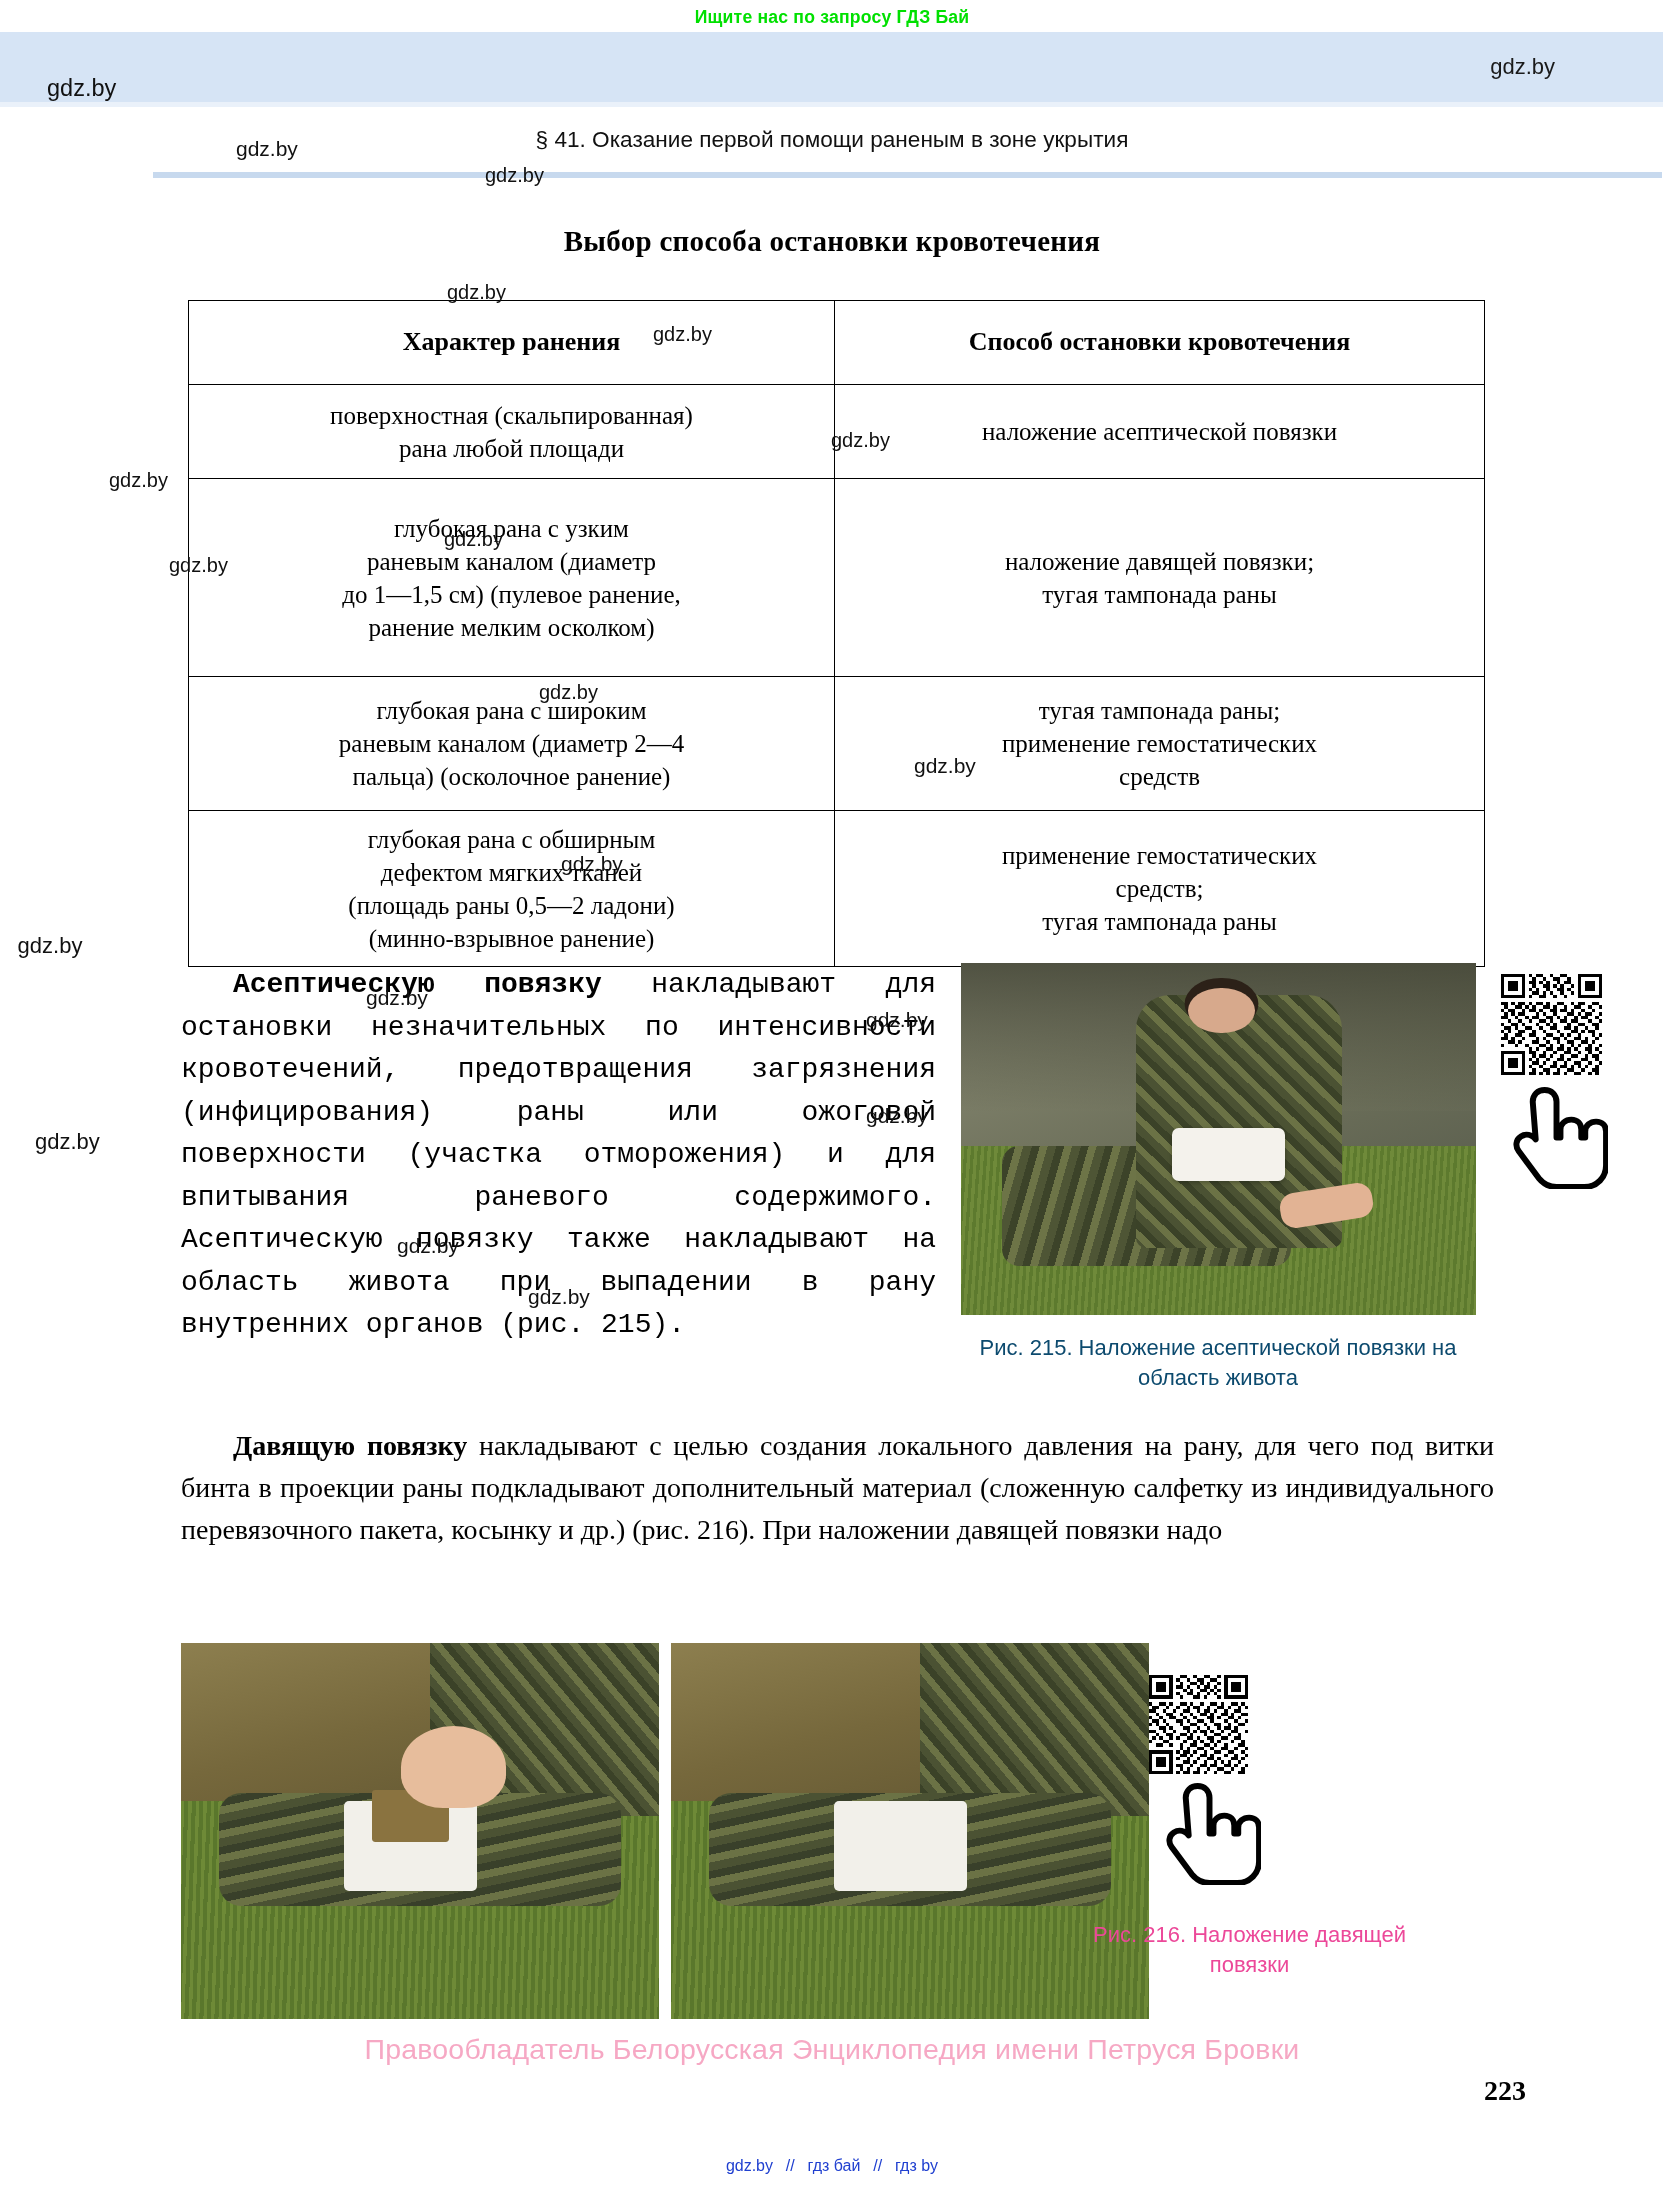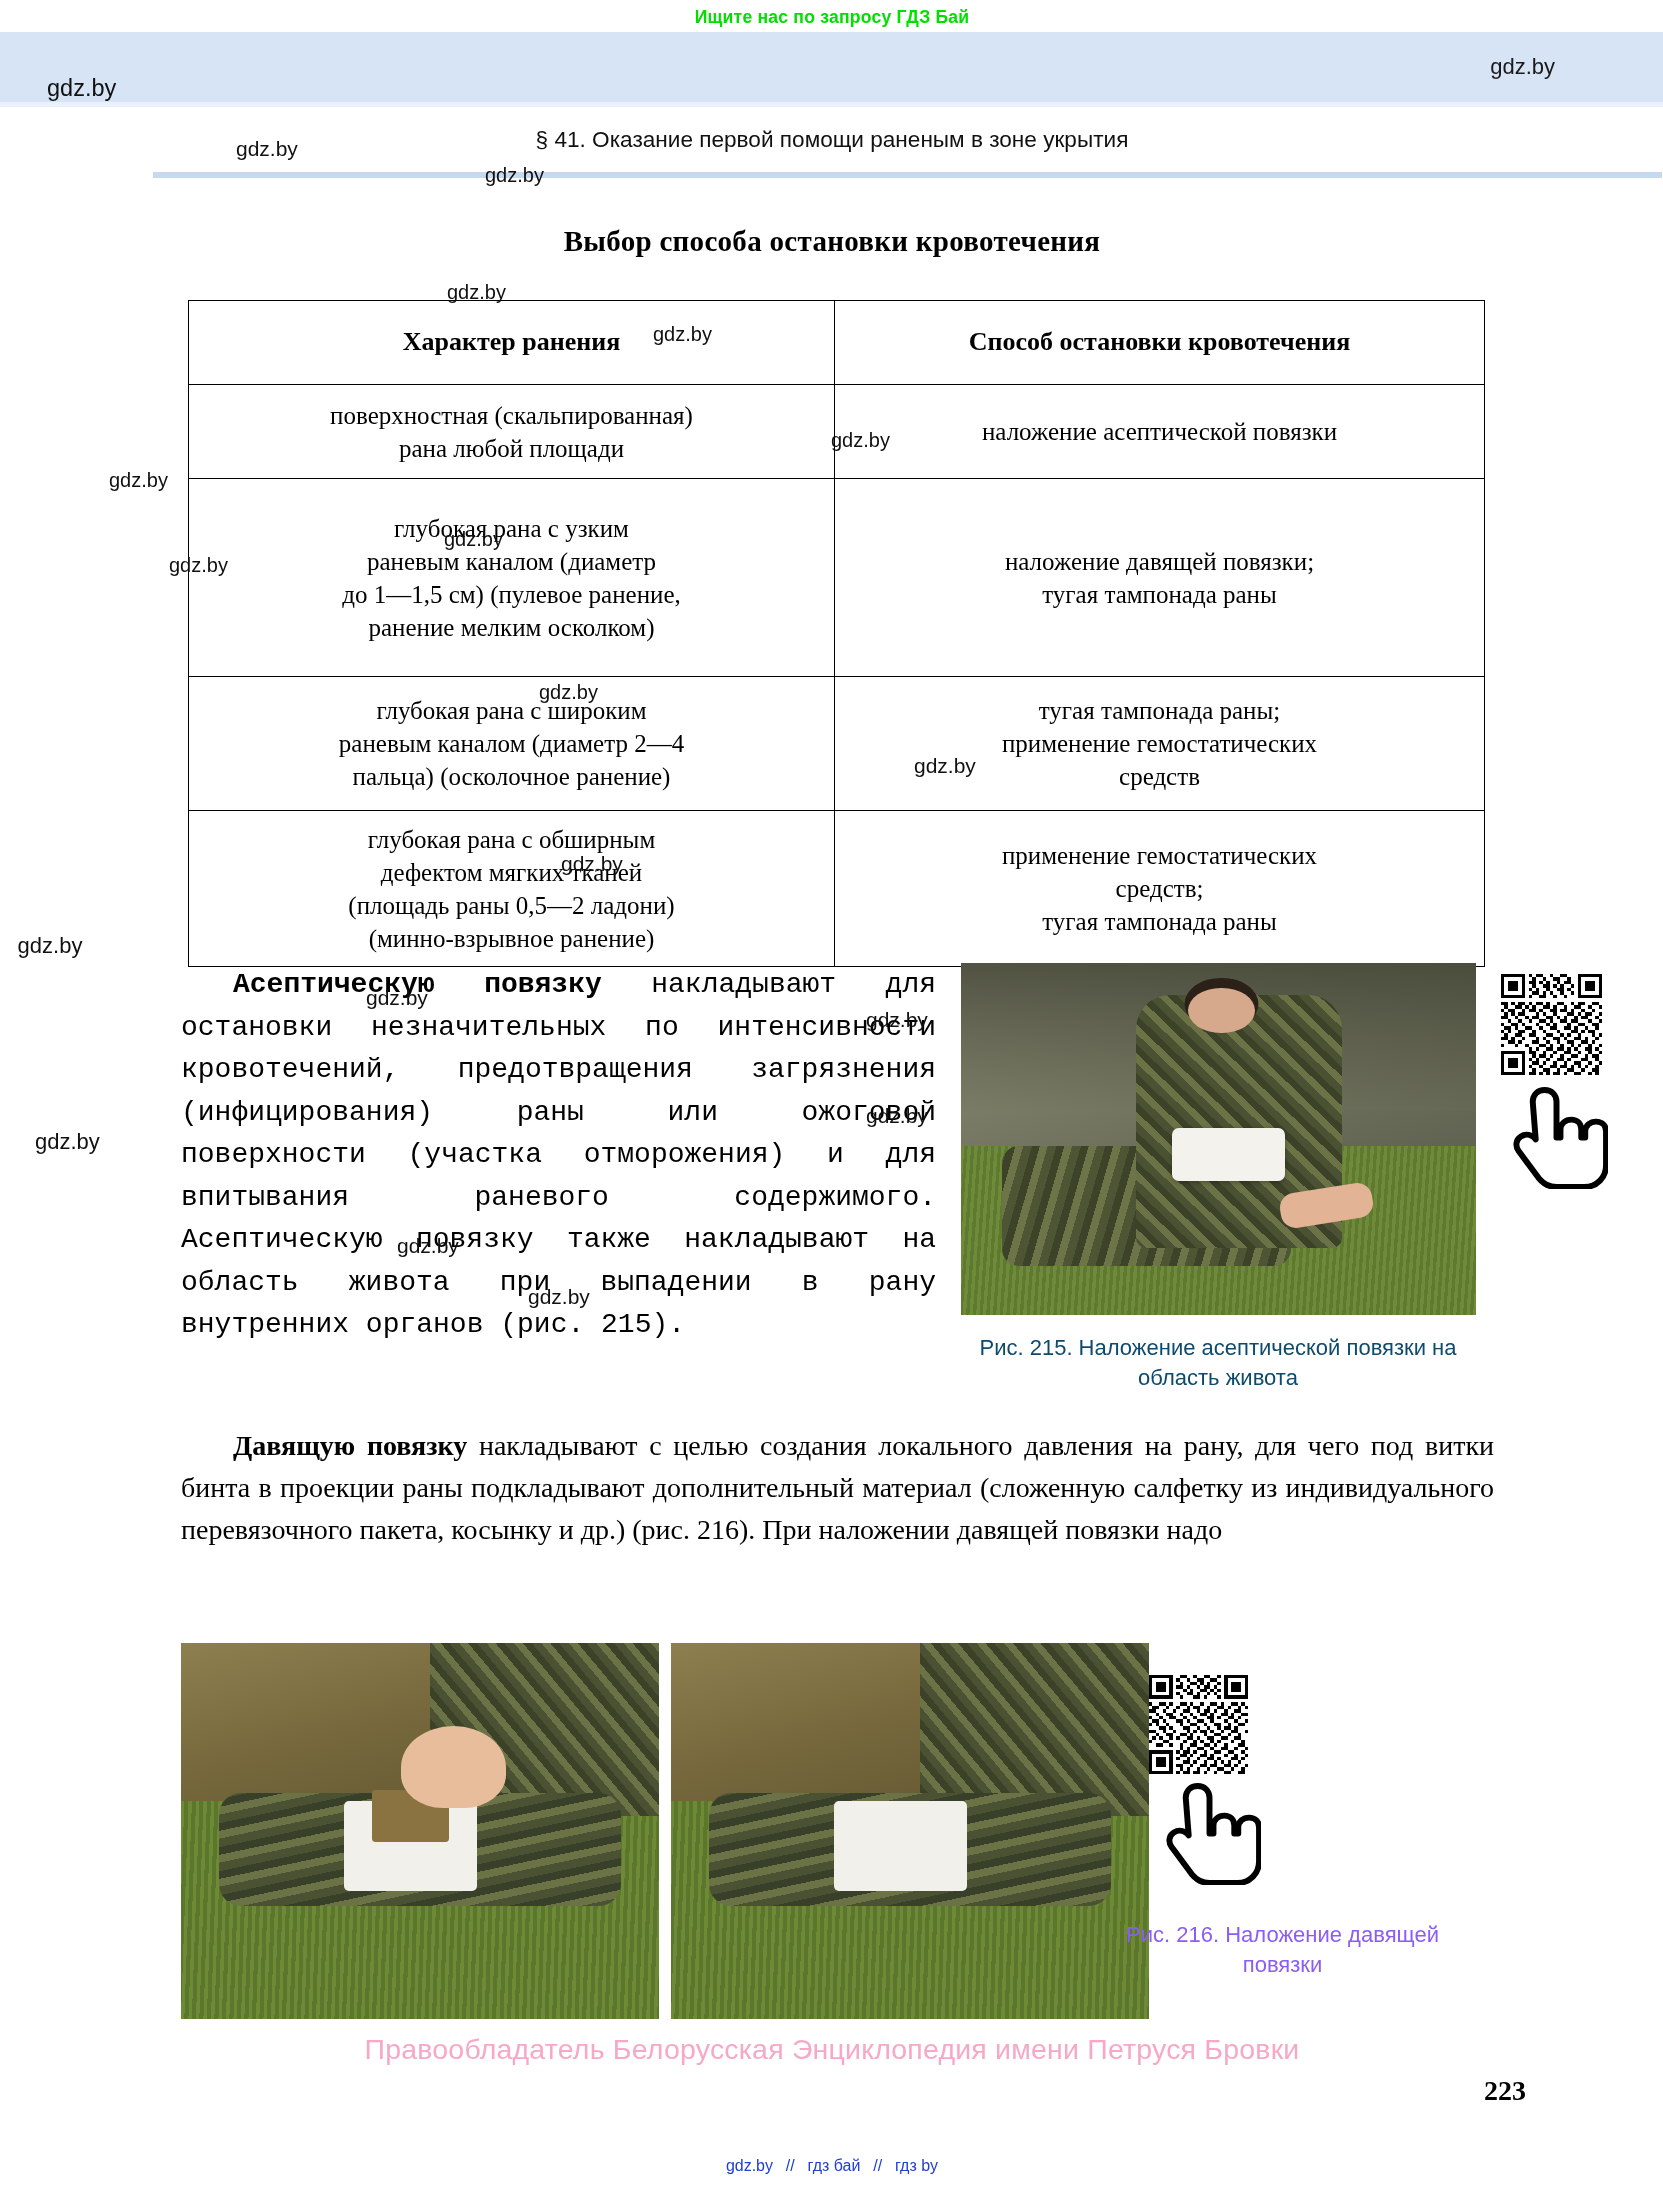--- a/index.html
+++ b/index.html
@@ -207,24 +207,24 @@
   .f2 .torso{
     position:absolute; left:52%; top:0%; width:48%; height:46%;
     background:
       repeating-linear-gradient(50deg,#4b5233 0 7.5px,#6b7245 7.5px 14.3px,#3b4228 14.3px 21px);
   }
 
   .qr-bot{ position:absolute; left:1149px; top:1675px; width:99px; height:99px; }
   .hand-bot{ position:absolute; left:1160px; top:1778px; width:101px; height:107px; }
 
   .cap216{
-    position:absolute; left:1115px; top:1920px; width:335px;
+    position:absolute; left:1082px; top:1920px; width:335px;
     text-align:center;
     font-family:"Liberation Sans", sans-serif;
-    font-size:22px; line-height:1.35; color:#8b5cf6;
+    font-size:22px; line-height:1.35; color:#ec4899;
   }
 
   
   .copyright{
     position:absolute; left:0; right:0; top:2033px;
     text-align:center;
     font-family:"Liberation Sans", sans-serif;
     font-size:28.5px; color:#f6a8c4; letter-spacing:0.2px;
   }
   .page-num{

